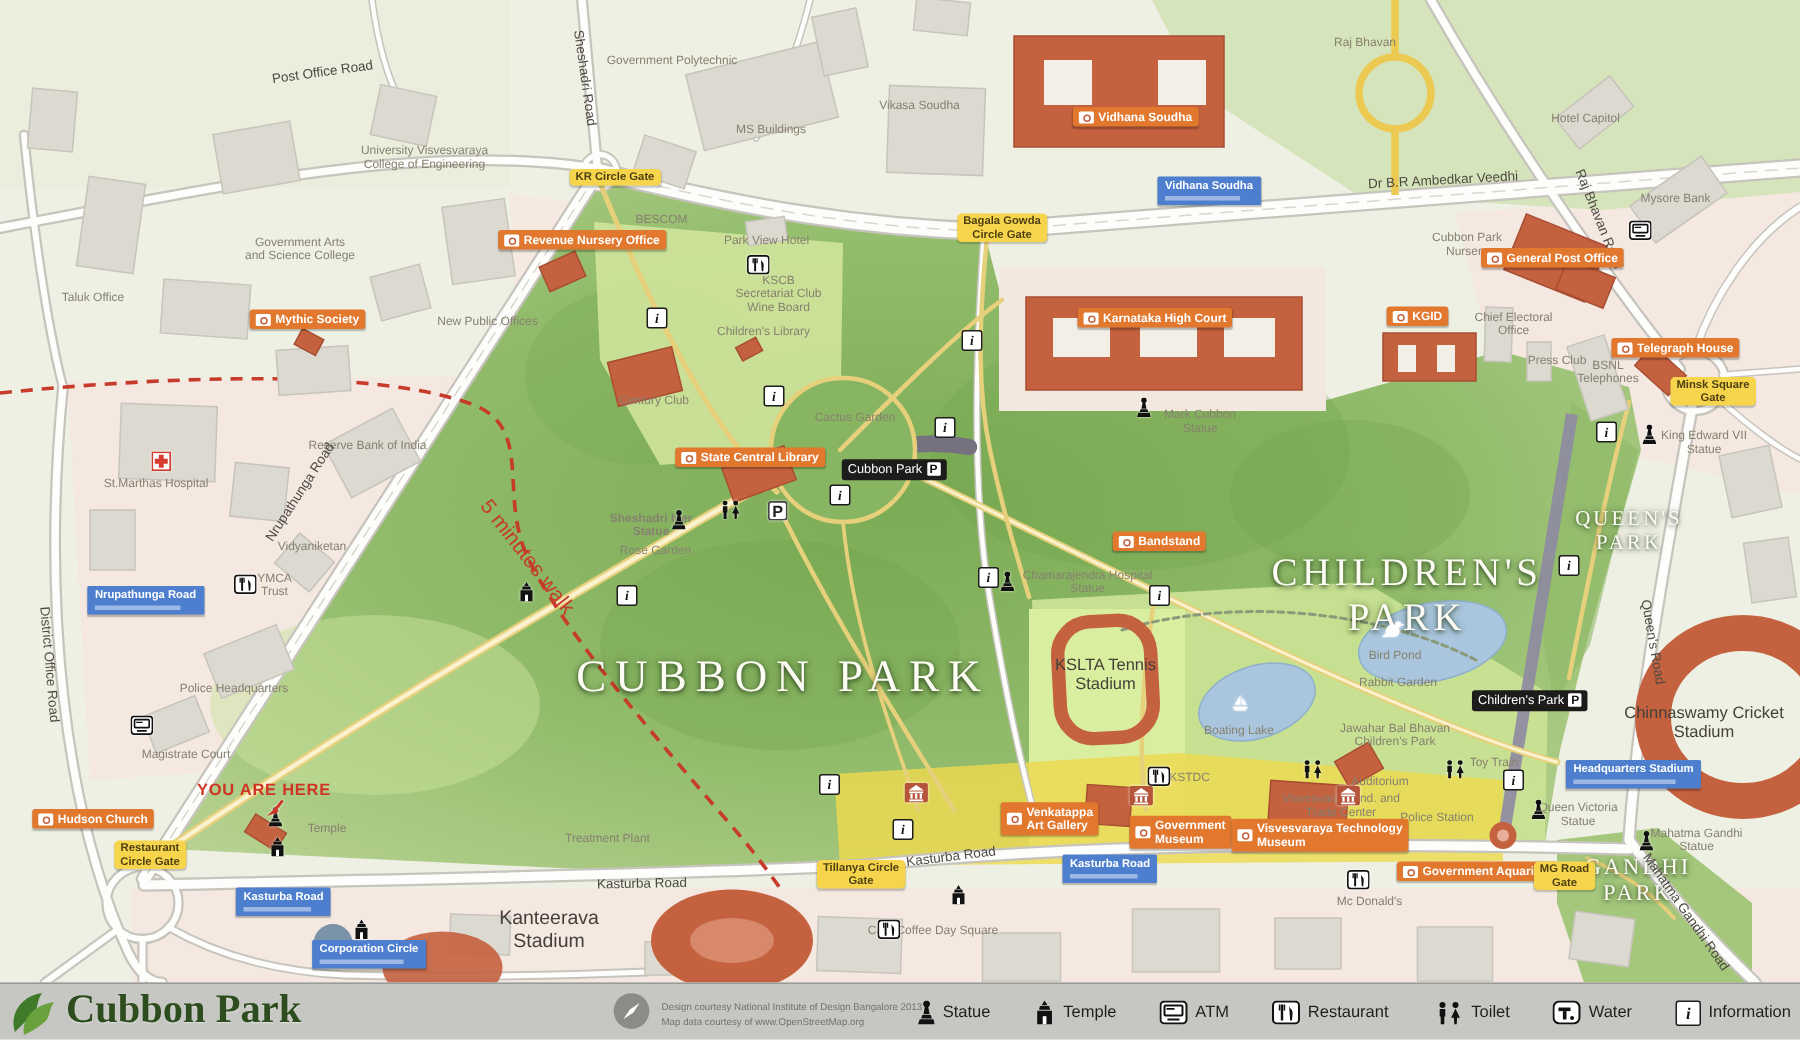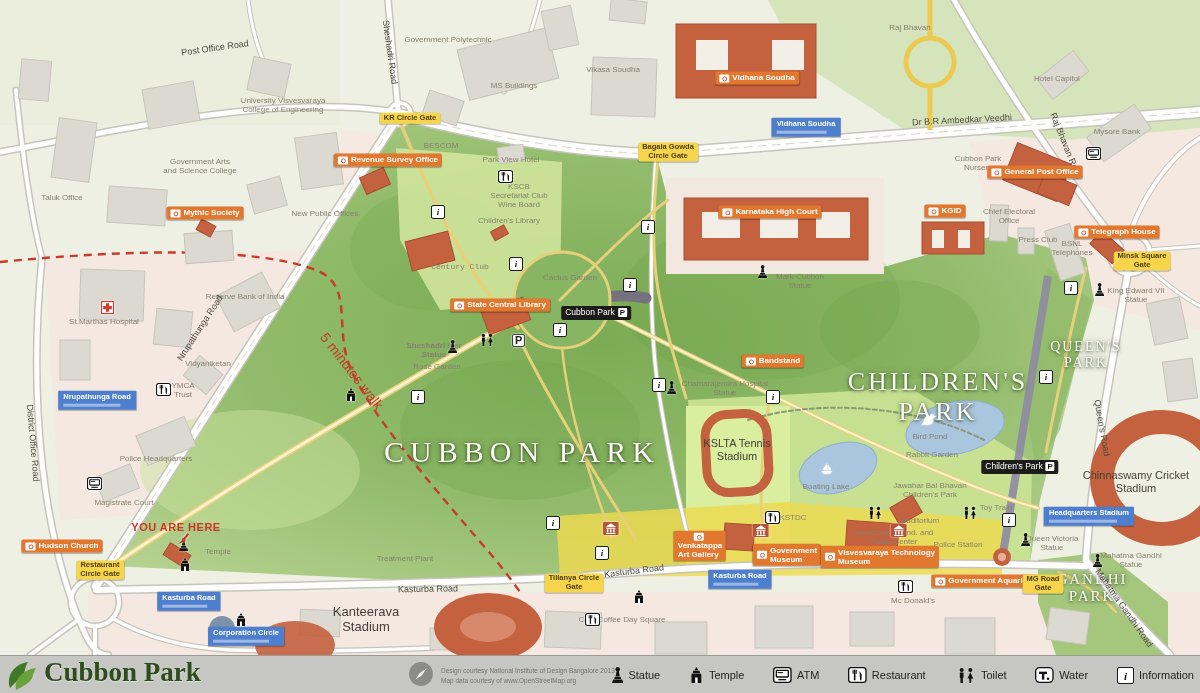--- a/index.html
+++ b/index.html
@@ -281,39 +281,39 @@
         <div class="lbl-place" style="left: 434px; top: 350px; transform: translate(-50%, -50%); font-weight: bold;"><span class="txt"><div>Sheshadri Iyer</div><div>Statue</div></span></div>
         <div class="lbl-place" style="left: 437px; top: 367px; transform: translate(-50%, -50%);"><span class="txt">Rose Garden</span></div>
         <div class="lbl-place" style="left: 725px; top: 388px; transform: translate(-50%, -50%);"><span class="txt"><div>Chamarajendra Hospital</div><div>Statue</div></span></div>
         <div class="lbl-place" style="left: 800px; top: 281px; transform: translate(-50%, -50%);"><span class="txt"><div>Mark Cubbon</div><div>Statue</div></span></div>
         <div class="lbl-place" style="left: 218px; top: 552px; transform: translate(-50%, -50%);"><span class="txt">Temple</span></div>
         <div class="lbl-place" style="left: 793px; top: 518px; transform: translate(-50%, -50%);"><span class="txt">KSTDC</span></div>
         <div class="lbl-place" style="left: 978px; top: 163px; transform: translate(-50%, -50%);"><span class="txt"><div>Cubbon Park</div><div>Nursery</div></span></div>
         <div class="lbl-place" style="left: 511px; top: 160px; transform: translate(-50%, -50%);"><span class="txt">Park View Hotel</span></div>
         <div class="lbl-place" style="left: 519px; top: 196px; transform: translate(-50%, -50%);"><span class="txt"><div>KSCB</div><div>Secretariat Club</div><div>Wine Board</div></span></div>
         <div class="lbl-place" style="left: 509px; top: 221px; transform: translate(-50%, -50%);"><span class="txt">Children's Library</span></div>
-        <div class="lbl-place" style="left: 460px; top: 267px; transform: translate(-50%, -50%); font-family: Liberation Mono, monospace;"><span class="txt">Century Club</span></div>
+        <div class="lbl-place" style="left: 436px; top: 267px; transform: translate(-50%, -50%);"><span class="txt">Century Club</span></div>
         <div class="lbl-place" style="left: 570px; top: 278px; transform: translate(-50%, -50%);"><span class="txt">Cactus Garden</span></div>
         <div class="lbl-road" style="left: 215px; top: 48px; transform: translate(-50%, -50%) rotate(-8deg);"><span class="txt">Post Office Road</span></div>
         <div class="lbl-road" style="left: 390px; top: 52px; transform: translate(-50%, -50%) rotate(82deg);"><span class="txt">Sheshadri Road</span></div>
         <div class="lbl-road" style="left: 962px; top: 120px; transform: translate(-50%, -50%) rotate(-3deg);"><span class="txt">Dr B.R Ambedkar Veedhi</span></div>
         <div class="lbl-road" style="left: 1066px; top: 146px; transform: translate(-50%, -50%) rotate(68deg);"><span class="txt">Raj Bhavan Road</span></div>
         <div class="lbl-road" style="left: 200px; top: 328px; transform: translate(-50%, -50%) rotate(-57deg);"><span class="txt">Nrupathunga Road</span></div>
         <div class="lbl-road" style="left: 33px; top: 443px; transform: translate(-50%, -50%) rotate(85deg);"><span class="txt">District Office Road</span></div>
         <div class="lbl-road" style="left: 428px; top: 589px; transform: translate(-50%, -50%) rotate(-1deg);"><span class="txt">Kasturba Road</span></div>
         <div class="lbl-road" style="left: 634px; top: 571px; transform: translate(-50%, -50%) rotate(-7deg);"><span class="txt">Kasturba Road</span></div>
         <div class="lbl-road" style="left: 1102px; top: 428px; transform: translate(-50%, -50%) rotate(80deg);"><span class="txt">Queen's Road</span></div>
         <div class="lbl-road" style="left: 1124px; top: 608px; transform: translate(-50%, -50%) rotate(55deg);"><span class="txt">Mahatma Gandhi Road</span></div>
         <div class="lbl-poi" style="left: 205px; top: 213px; transform: translate(-50%, -50%);">
           <span class="cam"></span>
           <span class="txt">Mythic Society</span>
         </div>
         <div class="lbl-poi" style="left: 388px; top: 160px; transform: translate(-50%, -50%);">
           <span class="cam"></span>
-          <span class="txt">Revenue Survey Office</span>
+          <span class="txt">Revenue Nursery Office</span>
         </div>
         <div class="lbl-poi" style="left: 757px; top: 78px; transform: translate(-50%, -50%);">
           <span class="cam"></span>
           <span class="txt">Vidhana Soudha</span>
         </div>
         <div class="lbl-poi" style="left: 770px; top: 212px; transform: translate(-50%, -50%);">
           <span class="cam"></span>
           <span class="txt">Karnataka High Court</span>
         </div>
         <div class="lbl-poi" style="left: 945px; top: 211px; transform: translate(-50%, -50%);">
@@ -333,21 +333,21 @@
           <span class="txt">State Central Library</span>
         </div>
         <div class="lbl-poi" style="left: 773px; top: 361px; transform: translate(-50%, -50%);">
           <span class="cam"></span>
           <span class="txt">Bandstand</span>
         </div>
         <div class="lbl-poi" style="left: 62px; top: 546px; transform: translate(-50%, -50%);">
           <span class="cam"></span>
           <span class="txt">Hudson Church</span>
         </div>
-        <div class="lbl-poi" style="left: 700px; top: 546px; transform: translate(-50%, -50%); flex-direction: column;">
+        <div class="lbl-poi" style="left: 700px; top: 546px; transform: translate(-50%, -50%);">
           <span class="cam"></span>
           <span class="txt">
             <div>Venkatappa</div>
             <div>Art Gallery</div>
           </span>
         </div>
         <div class="lbl-poi" style="left: 787px; top: 555px; transform: translate(-50%, -50%);">
           <span class="cam"></span>
           <span class="txt">
             <div>Government</div>

